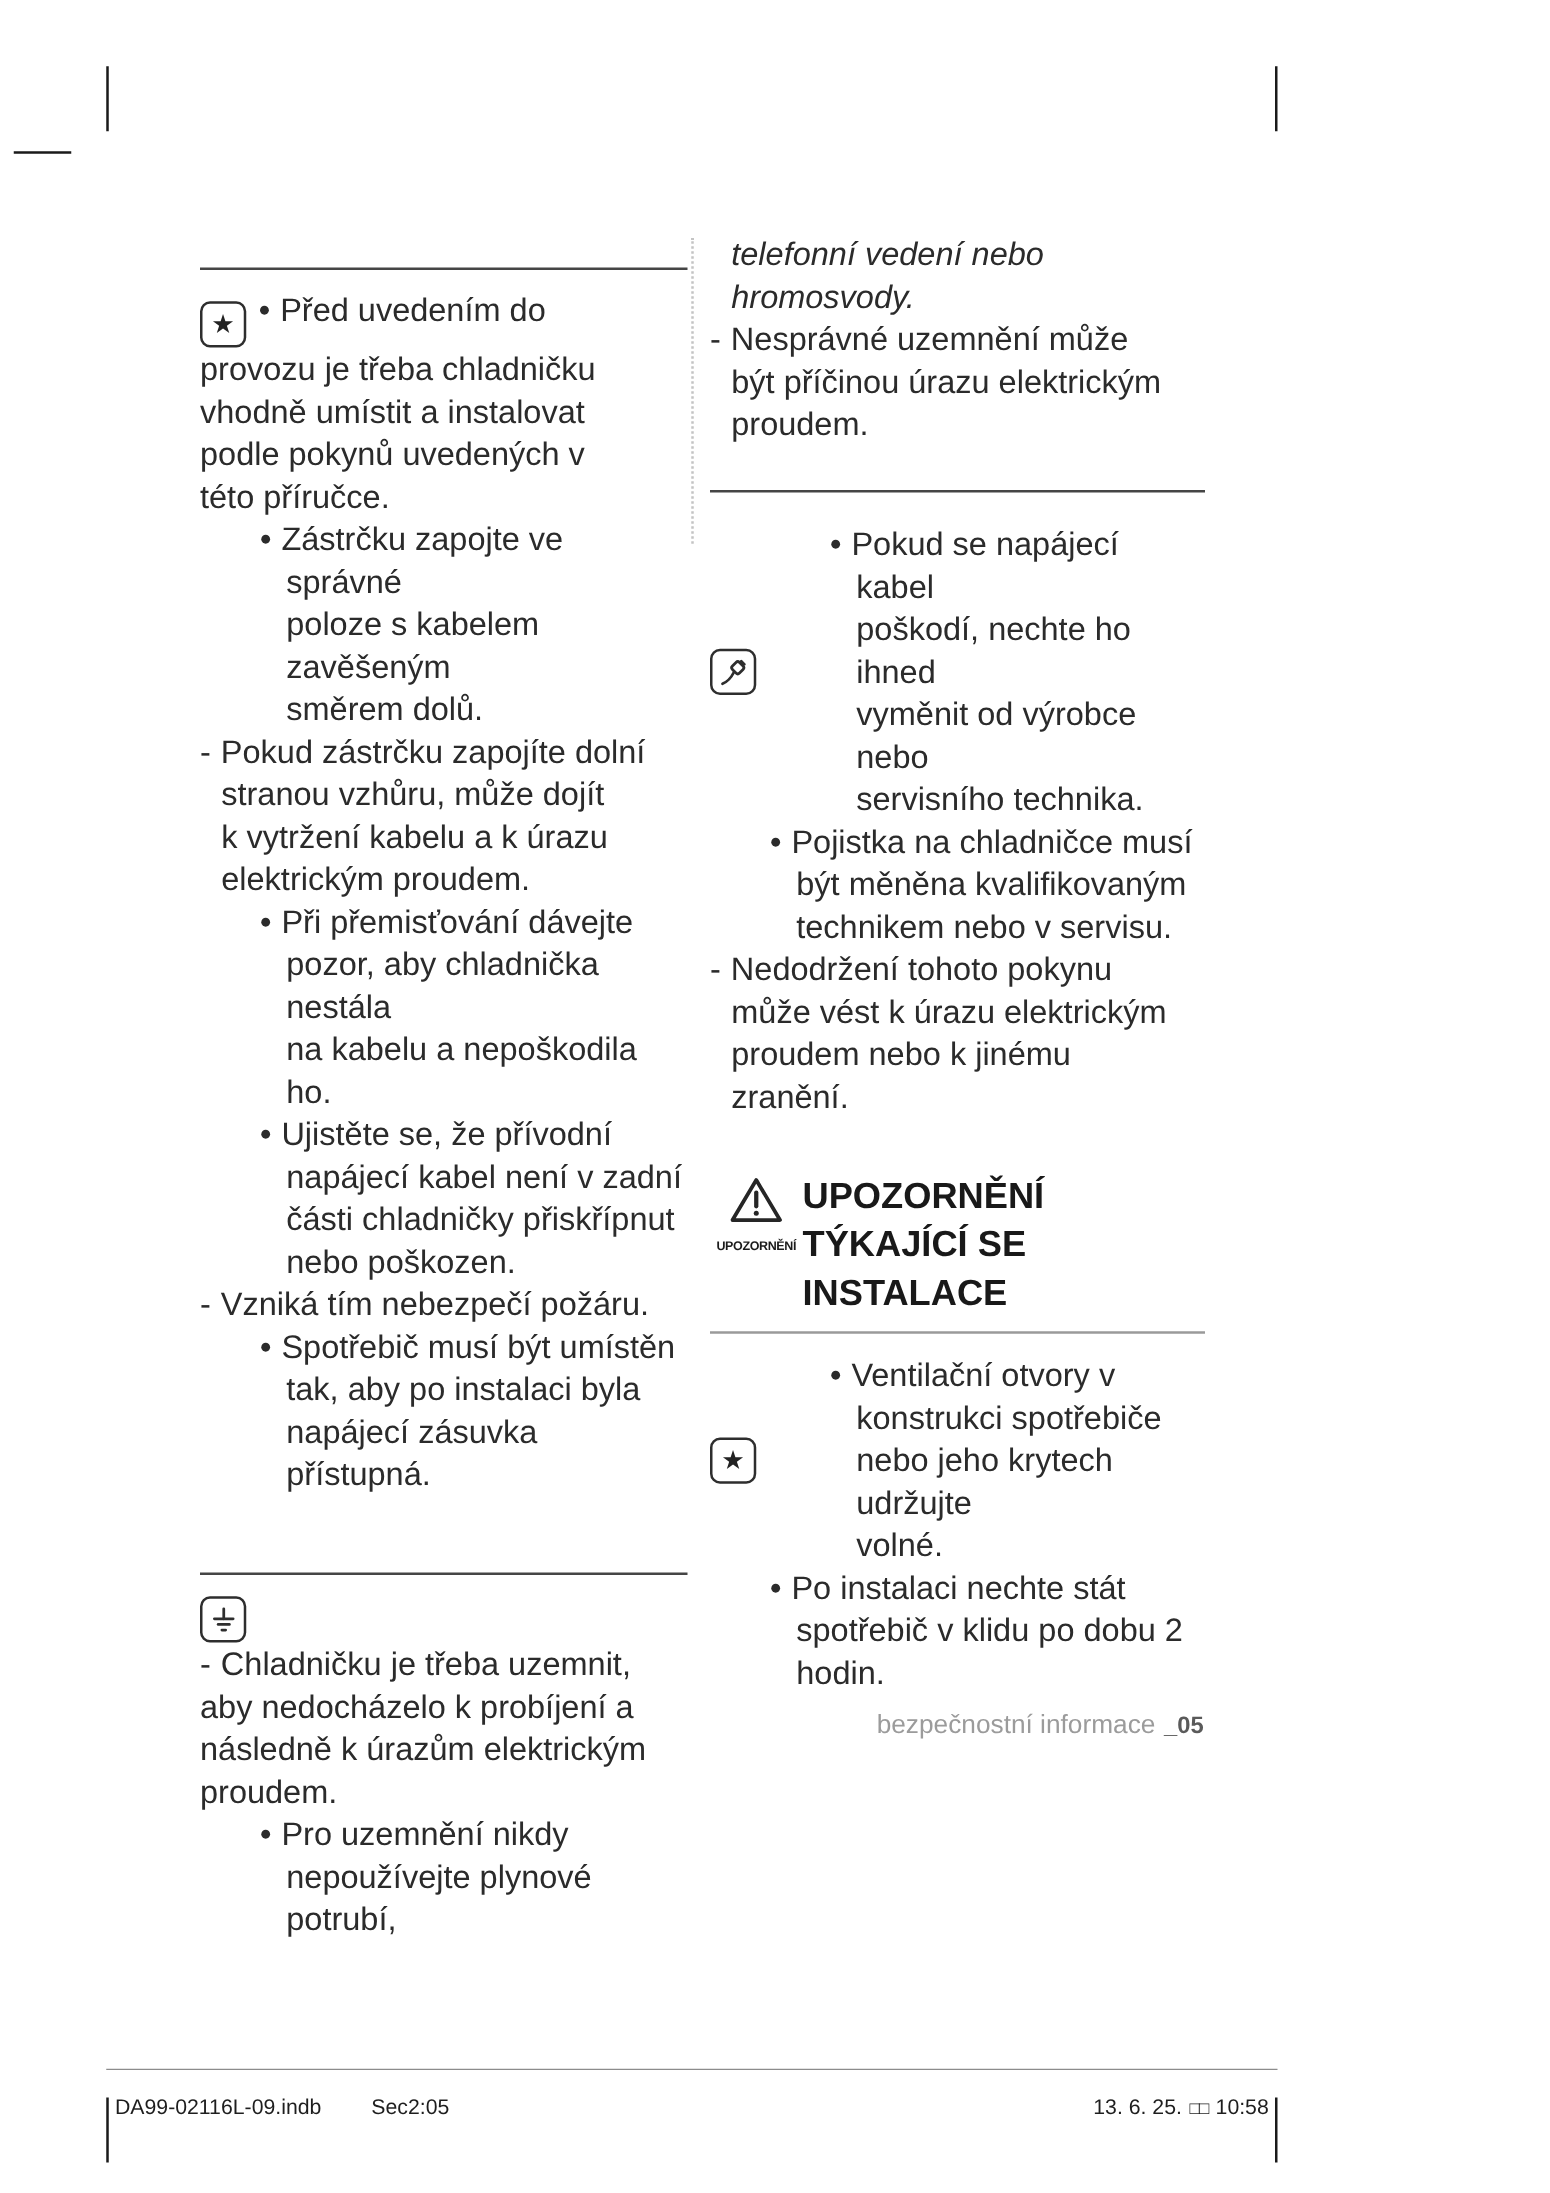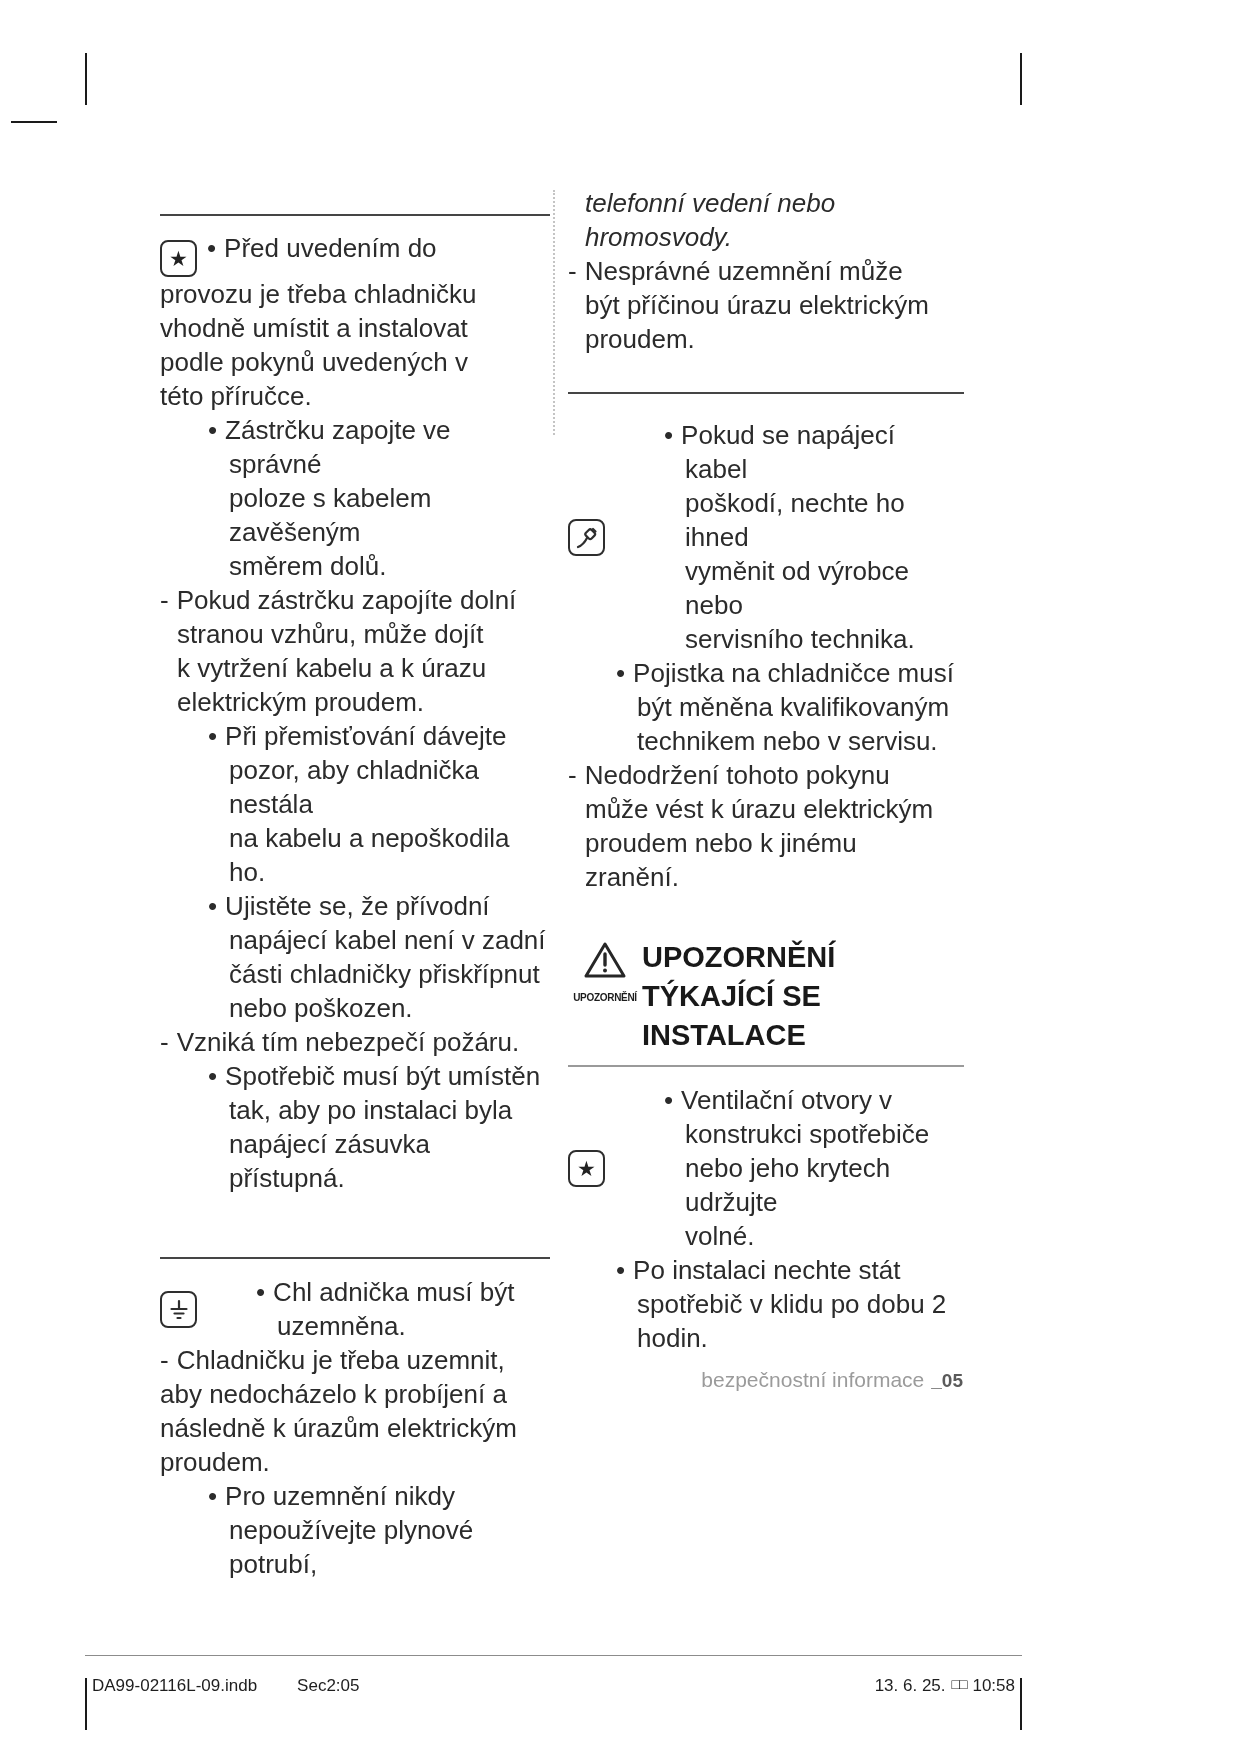--- a/index.html
+++ b/index.html
@@ -59,21 +59,21 @@
   .dotted-sep { position:absolute; left:553px; top:190px; height:245px; width:0; border-left:2px dotted #c4c4c4; }
 
   
   .page-label { position:absolute; top:1368px; right:277px; font-size:21px; color:#9b9b9b; }
   .page-label .label-num { font-weight:bold; color:#5a5a5a; font-size:19px; margin-left:7px; }
 
   
   .print-rule { position:absolute; left:85px; top:1655px; width:937px; border-top:1.5px solid #8c8c8c; }
   .print-left { position:absolute; left:92px; top:1676px; font-size:17px; color:#1e1e1e; }
   .print-left .sec-ref { margin-left:40px; }
-  .print-right { position:absolute; top:1676px; right:225px; font-size:17px; color:#1e1e1e; display:flex; }
+  .print-right { position:absolute; top:1676px; right:225px; font-size:17px; color:#1e1e1e; display:flex; align-items:center; }
   .print-right .meridiem { font-size:14px; margin:0 6px; color:#1e1e1e; letter-spacing:-1px; }
 </style>
 </head>
 <body>
 
 <div class="page">
 
   <div class="crop v" style="left:85px; top:53px;"></div>
   <div class="crop v" style="left:1020px; top:53px;"></div>
   <div class="crop h" style="left:11px; top:121px;"></div>
@@ -120,22 +120,20 @@
         <span class="icon-box">
             <svg width="22" height="22" viewBox="0 0 22 22" aria-hidden="true">
               <g stroke="#2e2e2e" stroke-width="2.2" stroke-linecap="round">
                 <line x1="11" y1="2" x2="11" y2="10"></line>
                 <line x1="3.5" y1="10" x2="18.5" y2="10"></line>
                 <line x1="6.5" y1="14.5" x2="15.5" y2="14.5"></line>
                 <line x1="9.5" y1="19" x2="12.5" y2="19"></line>
               </g>
             </svg>
           </span>
-        <p class="para hang"><span class="marker">•</span><span>Chl adnička musí být
-uzemněna.</span></p>
       </div>
       <p class="para"><span class="marker">-</span><span>Chladničku je třeba uzemnit,
 aby nedocházelo k probíjení a
 následně k úrazům elektrickým
 proudem.</span></p>
       <p class="para hang"><span class="marker">•</span><span>Pro uzemnění nikdy
 nepoužívejte plynové potrubí,</span></p>
     </div>
   </div>
 

